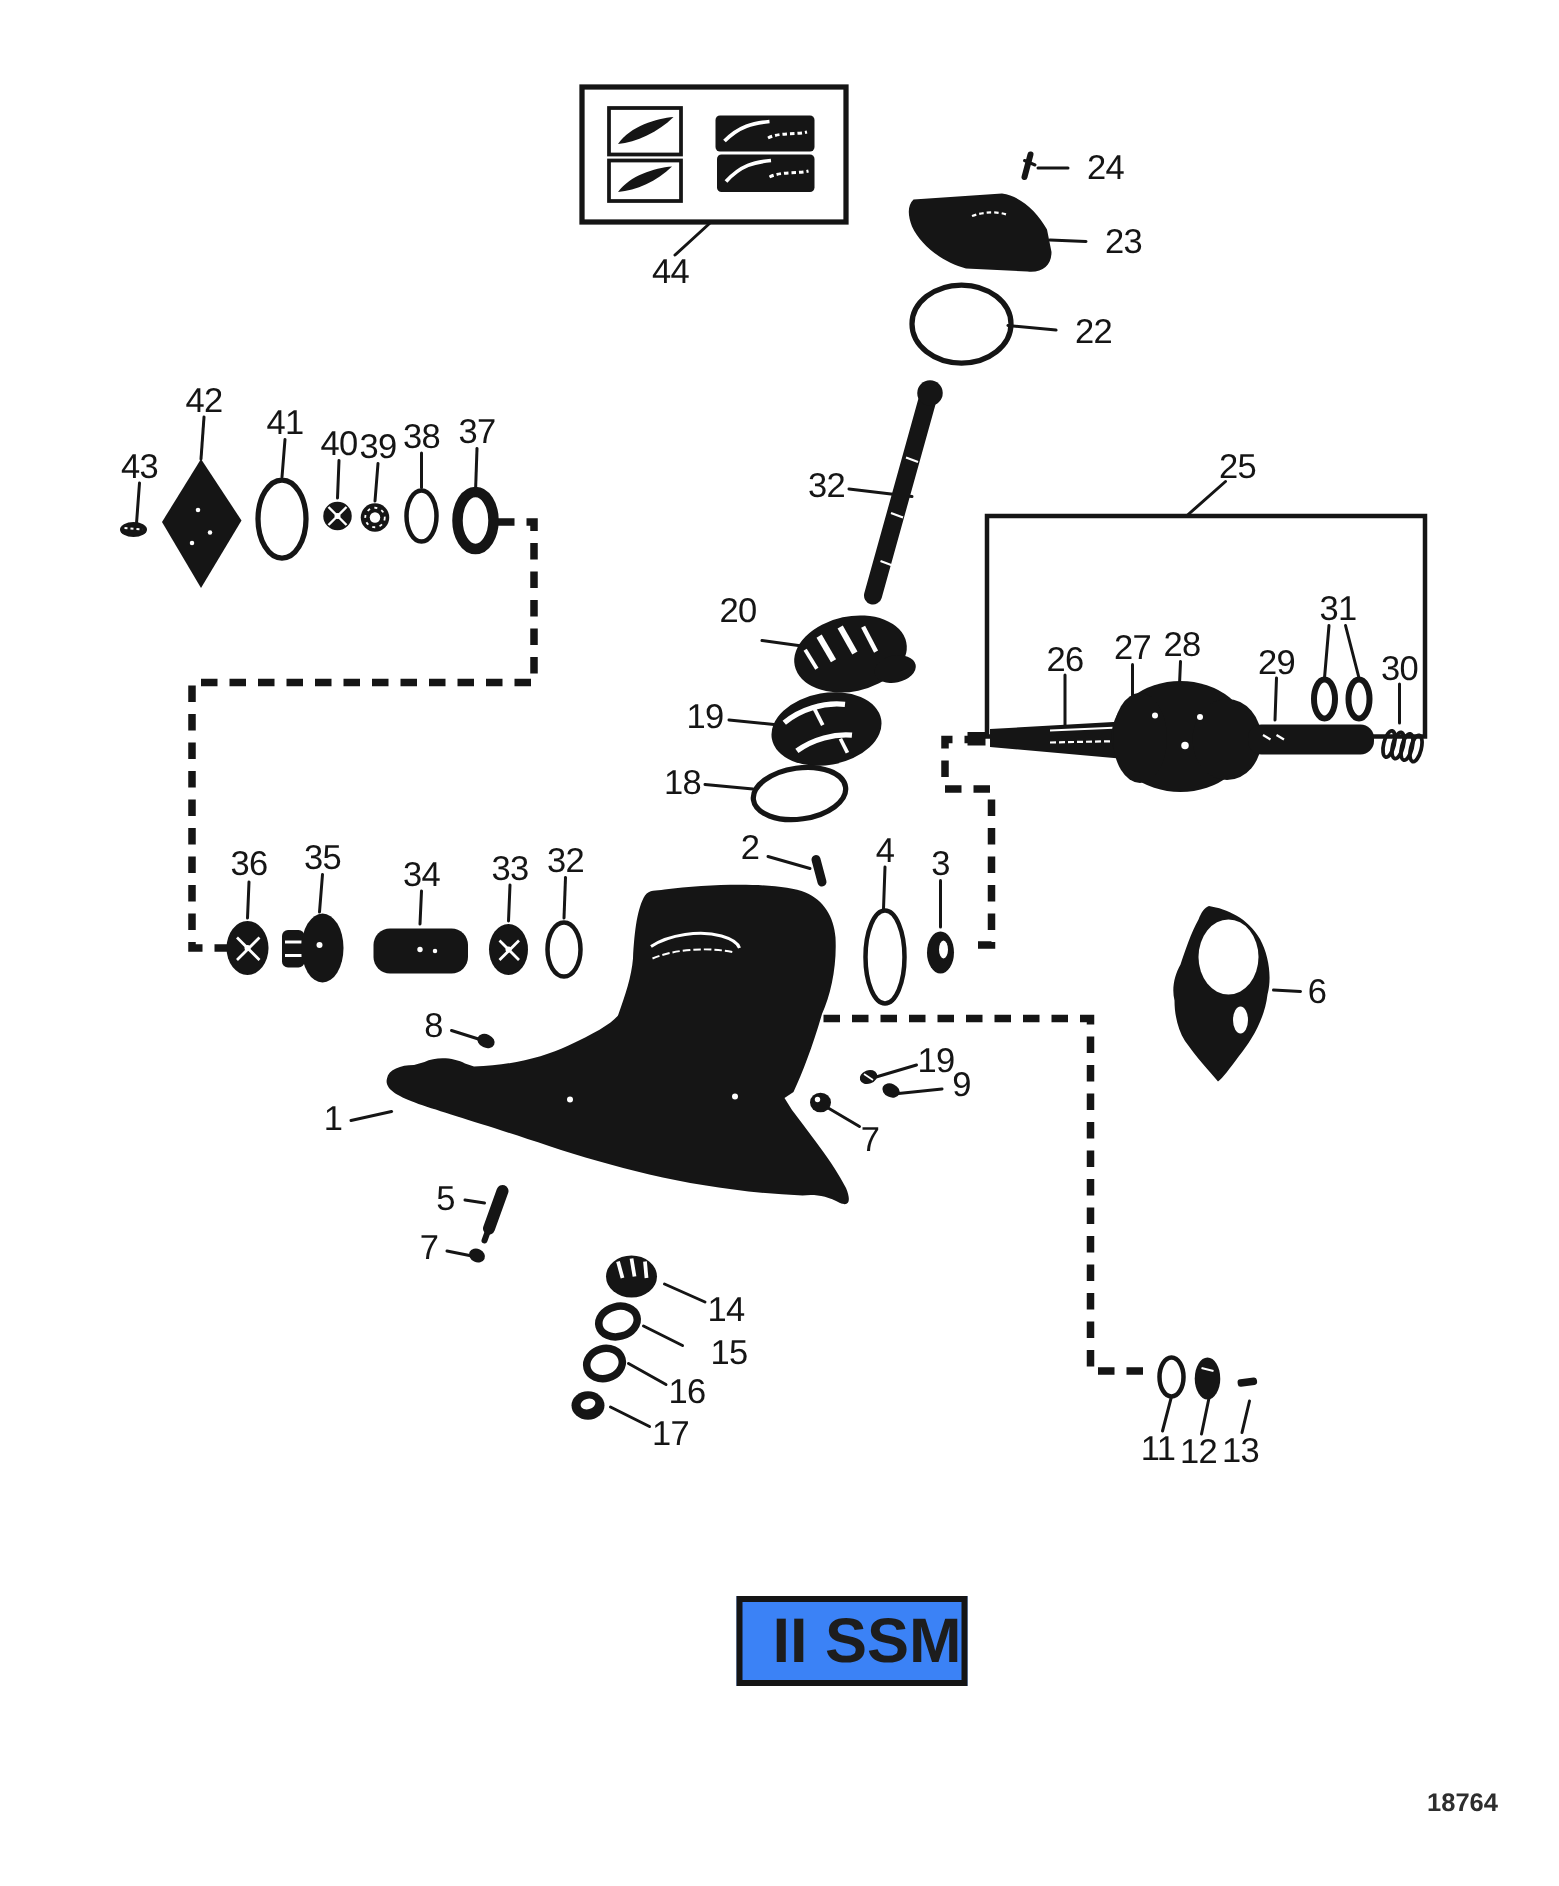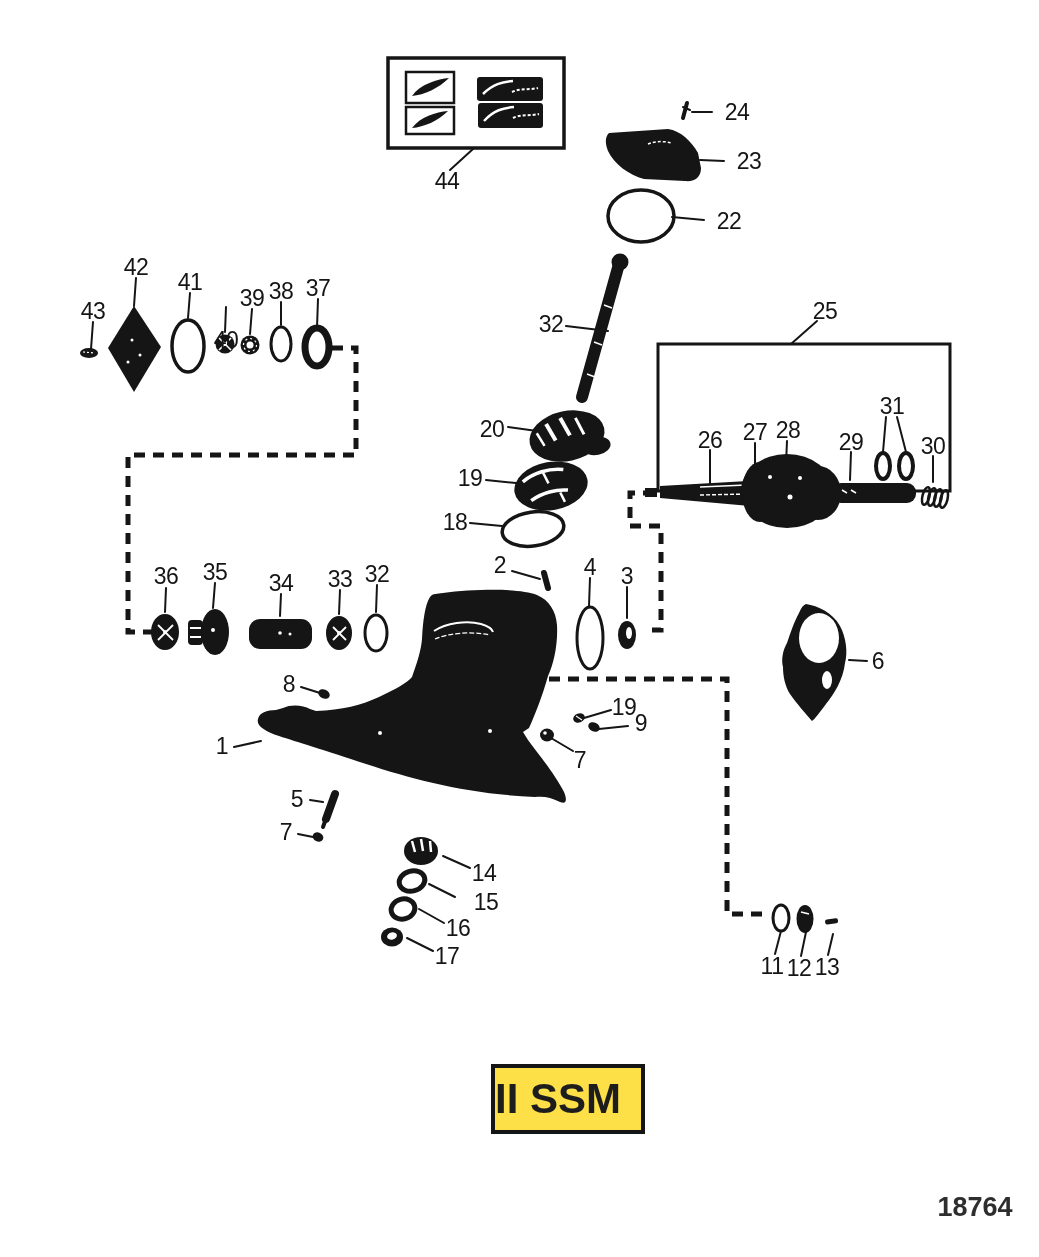--- a/index.html
+++ b/index.html
@@ -7,30 +7,30 @@
     position:relative;width:1039px;height:1257px;background:#ffffff;
     font-family:"Liberation Sans", sans-serif;overflow:hidden;
   }
   #diagram-svg{position:absolute;left:0;top:0;}
   .callout{
     position:absolute;transform:translate(-50%,-50%);
     font-weight:normal;font-size:23px;color:#151515;line-height:1;
     letter-spacing:-0.5px;white-space:nowrap;
   }
   #caption-box{
-    position:absolute;left:491px;top:1064px;width:154px;height:70px;
-    border:4px solid #151515;display:flex;align-items:center;justify-content:flex-start;
-    box-sizing:border-box;background:#fde047;
+    position:absolute;left:491px;top:1064px;width:154px;height:60px;
+    border:4px solid #151515;display:flex;align-items:center;justify-content:flex-end;
+    box-sizing:border-box;background:#3b82f6;
   }
   #caption-box span{
     font-weight:bold;font-size:42px;color:#1d1d1d;letter-spacing:0px;line-height:1;
   }
   #drawing-number{
     position:absolute;left:935px;top:1192px;width:80px;text-align:center;
-    font-weight:bold;font-size:27px;color:#2e2e2e;letter-spacing:0px;
+    font-weight:bold;font-size:17px;color:#2e2e2e;letter-spacing:0px;
   }
 </style>
 </head>
 <body>
 
 <div id="stage">
 
 <svg id="diagram-svg" width="1039" height="1257" viewBox="0 0 1039 1257">
   <g fill="none" stroke="#151515">
 
@@ -307,25 +307,25 @@
       <div class="callout" style="left: 825px; top: 311px;">25</div>
       <div class="callout" style="left: 710px; top: 440px;">26</div>
       <div class="callout" style="left: 755px; top: 432px; text-align: center;">27</div>
       <div class="callout" style="left: 788px; top: 430px;">28</div>
       <div class="callout" style="left: 851px; top: 442px;">29</div>
       <div class="callout" style="left: 892px; top: 406px;">31</div>
       <div class="callout" style="left: 933px; top: 446px;">30</div>
       <div class="callout" style="left: 93px; top: 311px;">43</div>
       <div class="callout" style="left: 136px; top: 267px;">42</div>
       <div class="callout" style="left: 190px; top: 282px;">41</div>
-      <div class="callout" style="left: 226px; top: 296px; margin-top: 44px;">40</div>
+      <div class="callout" style="left: 226px; top: 296px;">40</div>
       <div class="callout" style="left: 252px; top: 298px;">39</div>
       <div class="callout" style="left: 281px; top: 291px;">38</div>
       <div class="callout" style="left: 318px; top: 288px;">37</div>
-      <div class="callout" style="left: 492px; top: 429px;">20</div>
+      <div class="callout" style="left: 492px; top: 407px;">20</div>
       <div class="callout" style="left: 470px; top: 478px;">19</div>
       <div class="callout" style="left: 455px; top: 522px;">18</div>
       <div class="callout" style="left: 166px; top: 576px;">36</div>
       <div class="callout" style="left: 215px; top: 572px;">35</div>
       <div class="callout" style="left: 281px; top: 583px;">34</div>
       <div class="callout" style="left: 340px; top: 579px;">33</div>
       <div class="callout" style="left: 377px; top: 574px;">32</div>
       <div class="callout" style="left: 500px; top: 565px;">2</div>
       <div class="callout" style="left: 590px; top: 567px;">4</div>
       <div class="callout" style="left: 627px; top: 576px;">3</div>

